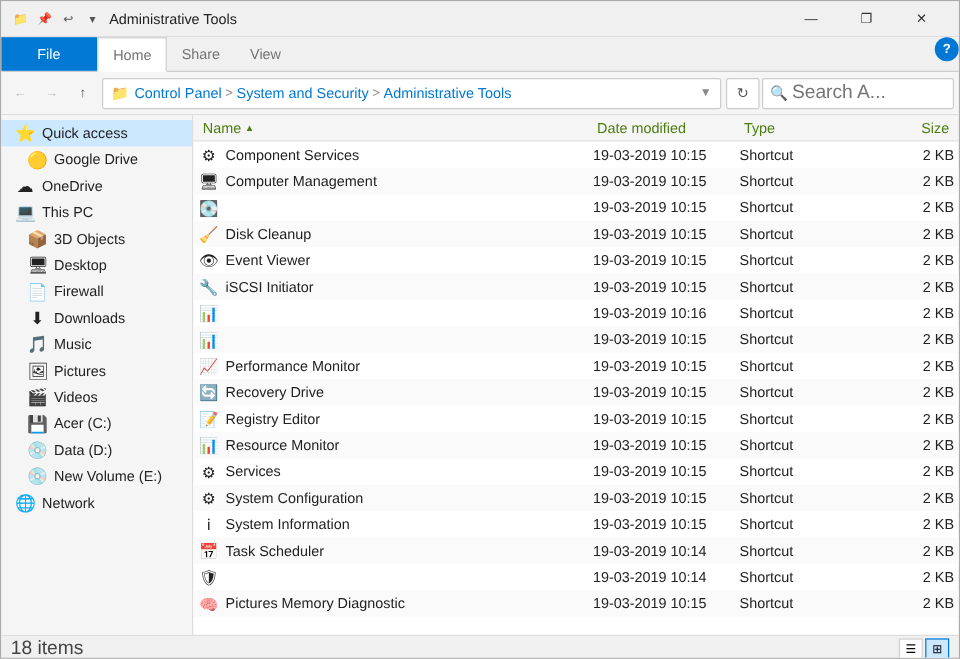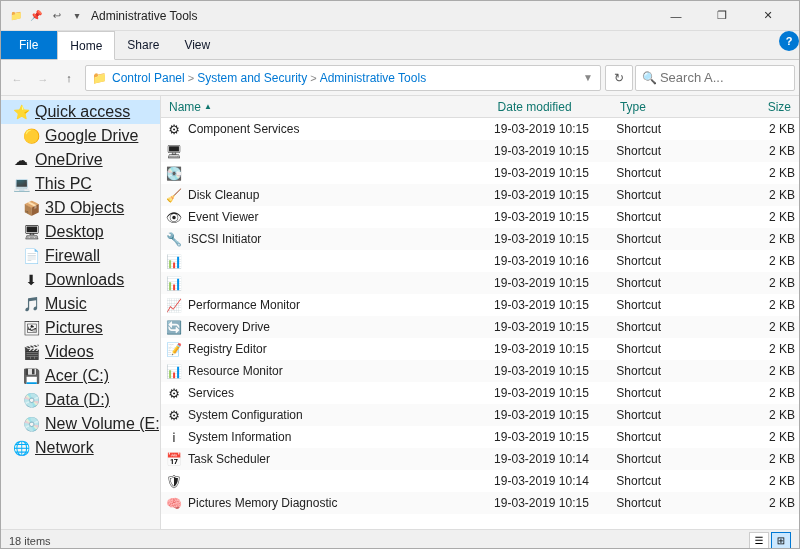--- a/index.html
+++ b/index.html
@@ -65,35 +65,35 @@
     .ribbon-tabs {
       display: flex;
       align-items: stretch;
       height: 28px;
     }
     .ribbon-tab {
       padding: 0 12px;
       display: flex;
       align-items: center;
       font-size: 12px;
-      color: #0f172a;
+      color: #737373;
       cursor: pointer;
       border-right: 1px solid transparent;
     }
     .ribbon-tab.active {
       background: #fff;
       border: 1px solid #ccc;
       border-bottom: 1px solid #fff;
       margin-bottom: -1px;
       z-index: 1;
     }
     .file-tab {
       background: #0078d4;
       color: #fff;
-      padding: 0 18px;
+      padding: 0 30px;
       font-size: 12px;
       display: flex;
       align-items: center;
     }
 
     
     .nav-bar {
       height: 36px;
       background: #f5f5f5;
       border-bottom: 1px solid #ddd;
@@ -158,21 +158,21 @@
       border: 1px solid #ccc;
       background: #fff;
       display: flex;
       align-items: center;
       padding: 0 6px;
       border-radius: 2px;
     }
     .search-bar input {
       border: none;
       outline: none;
-      font-size: 13px;
+      font-size: 16px;
       width: 100%;
       background: transparent;
       color: #7f1d1d;
     }
 
     
     .main {
       display: flex;
       height: calc(549px - 30px - 28px - 36px - 22px);
     }
@@ -197,42 +197,42 @@
       white-space: nowrap;
     }
     .sidebar-item.active { background: #cce8ff; }
     .sidebar-item.indent1 { padding-left: 22px; }
     .sidebar-icon {
       font-size: 14px;
       width: 16px;
       text-align: center;
       flex-shrink: 0;
     }
-    .sidebar-label { font-size: 16px; text-decoration: underline; }
+    .sidebar-label { font-size: 12px; }
 
     
     .file-area {
       flex: 1;
       display: flex;
       flex-direction: column;
       overflow: hidden;
     }
 
     
     .col-headers {
       display: flex;
       align-items: center;
       height: 22px;
       background: #f5f5f5;
       border-bottom: 1px solid #ddd;
       padding: 0 4px;
     }
     .col-header {
       font-size: 12px;
-      color: #0f766e;
+      color: #4d7c0f;
       cursor: pointer;
       padding: 0 4px;
       display: flex;
       align-items: center;
     }
     .col-name { width: 350px; }
     .col-date { width: 130px; }
     .col-type { width: 110px; }
     .col-size { width: 80px; text-align: right; justify-content: flex-end; }
     .sort-arrow { font-size: 8px; margin-left: 3px; }
@@ -269,21 +269,21 @@
     
     .status-bar {
       height: 22px;
       background: #f0f0f0;
       border-top: 1px solid #ddd;
       display: flex;
       align-items: center;
       padding: 0 8px;
       justify-content: space-between;
     }
-    .status-text { font-size: 11px; color: #444; }
+    .status-text { font-size: 16px; color: #444; }
     .view-toggle { display: flex; gap: 2px; }
     .view-btn {
       width: 20px;
       height: 18px;
       display: flex;
       align-items: center;
       justify-content: center;
       border: 1px solid #ccc;
       cursor: pointer;
       font-size: 10px;
@@ -438,20 +438,21 @@
         <span class="file-icon">⚙</span>
         <span>Component Services</span>
       </div>
       <div class="file-cell date">19-03-2019 10:15</div>
       <div class="file-cell type">Shortcut</div>
       <div class="file-cell size">2 KB</div>
     </div>
         <div class="file-row">
       <div class="file-cell name">
         <span class="file-icon">🖥</span>
+        <span>Computer Management</span>
       </div>
       <div class="file-cell date">19-03-2019 10:15</div>
       <div class="file-cell type">Shortcut</div>
       <div class="file-cell size">2 KB</div>
     </div>
         <div class="file-row">
       <div class="file-cell name">
         <span class="file-icon">💽</span>
       </div>
       <div class="file-cell date">19-03-2019 10:15</div>

